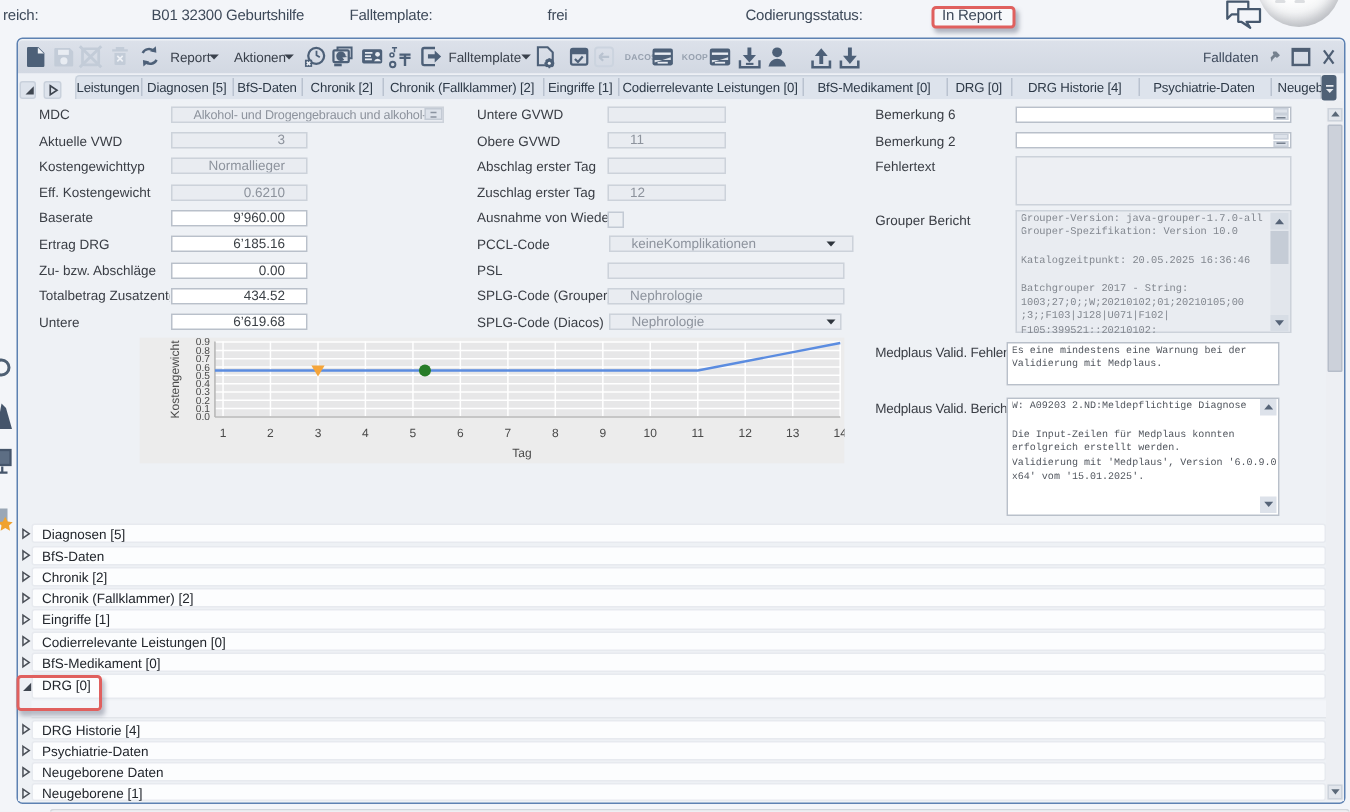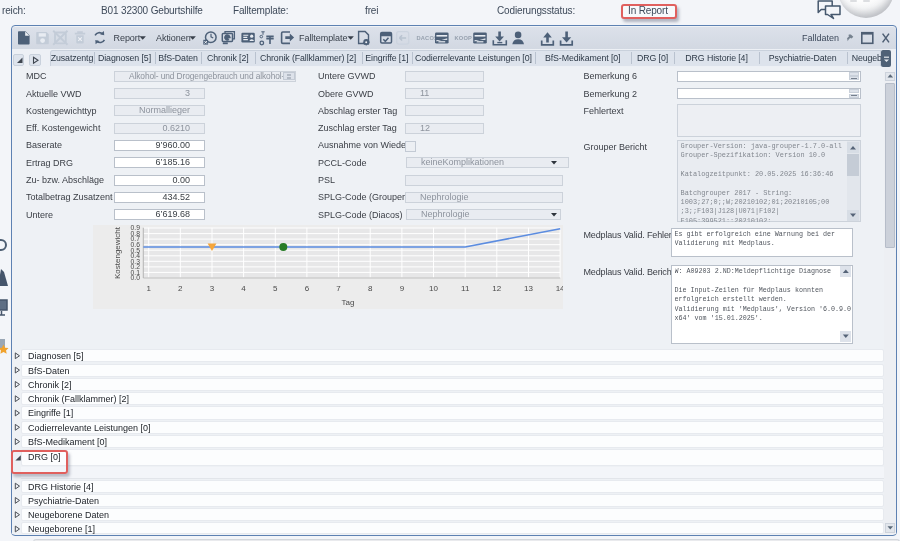--- a/index.html
+++ b/index.html
@@ -125,21 +125,21 @@
 <div class="ab" style="left:299px;top:33px;font-size:9px;letter-spacing:-.05px;color:#3a414c;z-index:3">Falltemplate</div>
 <div class="ab" style="left:802px;top:33.3px;font-size:9px;color:#3e4a5c;z-index:3">Falldaten</div>
 <div class="ab" style="left:13.3px;top:54px;width:11.2px;height:12.3px;background:#dde3ec;border:1px solid #c9d1dc;border-radius:2px;z-index:2"></div>
 <div class="ab" style="left:29.3px;top:54px;width:11.5px;height:12.3px;background:#dde3ec;border:1px solid #c9d1dc;border-radius:2px;z-index:2"></div>
 <svg class="ab" style="left:0;top:0;z-index:3" width="50" height="75" viewBox="0 0 50 75">
     <path d="M22.5 57.5 v5.5 h-5.5 z" fill="#3f4650"></path>
     <path d="M33.5 57.2 l4.5 3 -4.5 3 z" fill="none" stroke="#3f4650" stroke-width="1.1"></path>
   </svg>
 <div class="ab" style="left:50px;top:50.3px;width:830.5px;height:16px;background:#dde3ec;border:1px solid #c9d1dc;border-bottom:0;border-radius:3px 0 0 0;z-index:1"></div>
 <div class="ab" style="left:50px;top:50.3px;width:830.5px;height:16px;overflow:hidden;z-index:2">
-    <div class="tab" style="left:0px;width:44px;text-align:center">Zusatzentg</div>
+    <div class="tab" style="left:0px;width:44px;text-align:center">Leistungen</div>
     <div class="tab" style="left:44px;width:61px;text-align:center">Diagnosen [5]</div>
     <div class="tab" style="left:105px;width:46px;text-align:center">BfS-Daten</div>
     <div class="tab" style="left:151px;width:53.599999999999994px;text-align:center">Chronik [2]</div>
     <div class="tab" style="left:204.6px;width:107.00000000000003px;text-align:center">Chronik (Fallklammer) [2]</div>
     <div class="tab" style="left:311.6px;width:50.5px;text-align:center">Eingriffe [1]</div>
     <div class="tab" style="left:362.1px;width:122.60000000000002px;text-align:center">Codierrelevante Leistungen [0]</div>
     <div class="tab" style="left:484.70000000000005px;width:96.0px;text-align:center">BfS-Medikament [0]</div>
     <div class="tab" style="left:580.7px;width:43.69999999999993px;text-align:center">DRG [0]</div>
     <div class="tab" style="left:624.4px;width:84.30000000000007px;text-align:center">DRG Historie [4]</div>
     <div class="tab" style="left:708.7px;width:88.0px;text-align:center">Psychiatrie-Daten</div>
@@ -235,21 +235,21 @@
 F105;399521;;20210102;</div>
 <div class="ab" style="left:846.5px;top:141px;width:13px;height:80px;background:#e2e6ec;z-index:3"></div>
 <div class="ab" style="left:847px;top:141.5px;width:12px;height:11px;background:#d7dde5;z-index:4"></div>
 <div class="ab" style="left:847px;top:154px;width:12px;height:22px;background:#c5ccd6;z-index:4"></div>
 <div class="ab" style="left:847px;top:209.5px;width:12px;height:11px;background:#d7dde5;z-index:4"></div>
 <svg class="ab" style="left:847px;top:141px;z-index:5" width="12" height="81" viewBox="0 0 12 81">
     <path d="M3 8.5 l3-3.6 3 3.6 z" fill="#566478"></path>
     <path d="M3 72.5 l3 3.6 3-3.6 z" fill="#566478"></path>
   </svg>
 <div class="fld fw" style="left:671px;top:227.5px;width:181.5px;height:29px;z-index:2"></div>
-<div class="mono" style="left:674.5px;top:230px;width:172px;height:24px;font-size:6.7px;line-height:9.3px;color:#51565e;z-index:3">Es gibt erfolgreich eine Warnung bei der
+<div class="mono" style="left:674.5px;top:230px;width:172px;height:24px;font-size:6.7px;line-height:9.3px;color:#51565e;z-index:3">Es eine mindestens eine Warnung bei der
 Validierung mit Medplaus.</div>
 <div class="dots" style="left:853px;top:237px;width:13px;height:11px;line-height:14px">...</div>
 <div class="fld fw" style="left:671px;top:264.5px;width:181.5px;height:79px;z-index:2"></div>
 <div class="mono" style="left:674.5px;top:267px;width:177px;height:74px;font-size:6.7px;line-height:9.4px;color:#51565e;z-index:3">W: A09203 2.ND:Meldepflichtige Diagnose
 
 Die Input-Zeilen für Medplaus konnten
 erfolgreich erstellt werden.
 Validierung mit 'Medplaus', Version '6.0.9.0
 x64' vom '15.01.2025'.</div>
 <div class="ab" style="left:839.5px;top:266px;width:11.5px;height:10.5px;background:#dde2ea;z-index:3"></div>

